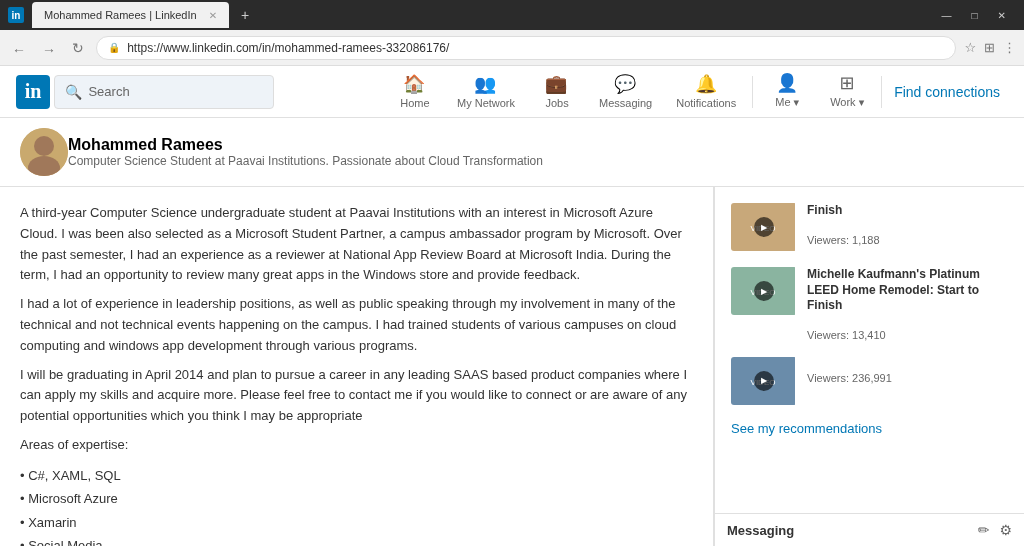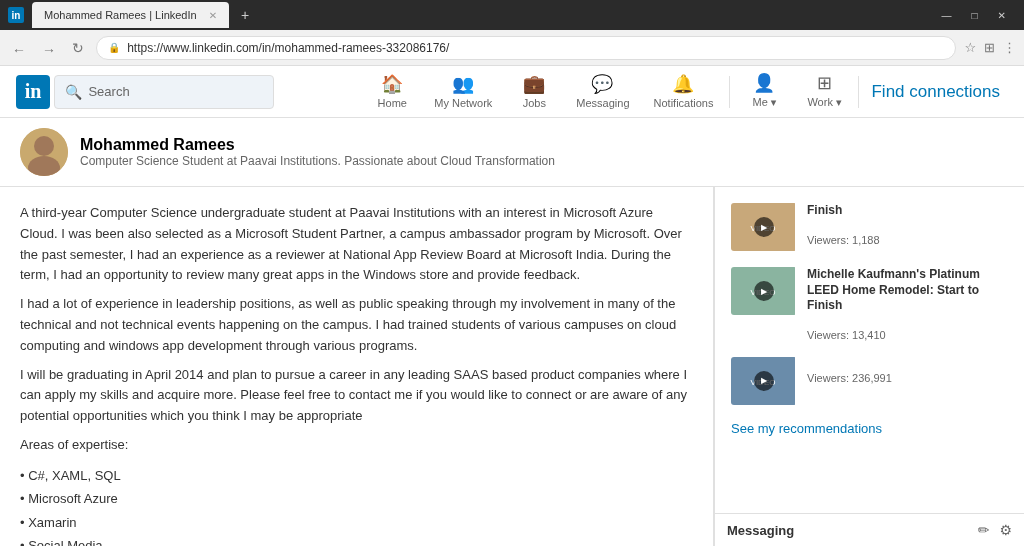--- a/index.html
+++ b/index.html
@@ -102,33 +102,32 @@
       gap: 2px;
       min-width: 60px;
       border-bottom: 2px solid transparent;
     }
     .nav-icon { font-size: 18px; }
     .nav-divider { width: 1px; background: #e0e0e0; margin: 10px 4px; }
     .find-connections-btn {
       background: none;
       border: none;
       color: #0077b5;
-      font-size: 17px;
+      font-size: 14px;
       cursor: pointer;
       padding: 16px 8px;
       white-space: nowrap;
     }
 
     
     .profile-header {
       background: white;
       padding: 10px 20px;
       display: flex;
       align-items: center;
-      gap: 12px;
       border-bottom: 1px solid #e0e0e0;
     }
     .profile-avatar {
       width: 48px; height: 48px;
       border-radius: 50%;
       background: #c9a96e;
       display: flex; align-items: center; justify-content: center;
       font-size: 18px; color: white; font-weight: bold;
       overflow: hidden; flex-shrink: 0;
     }

